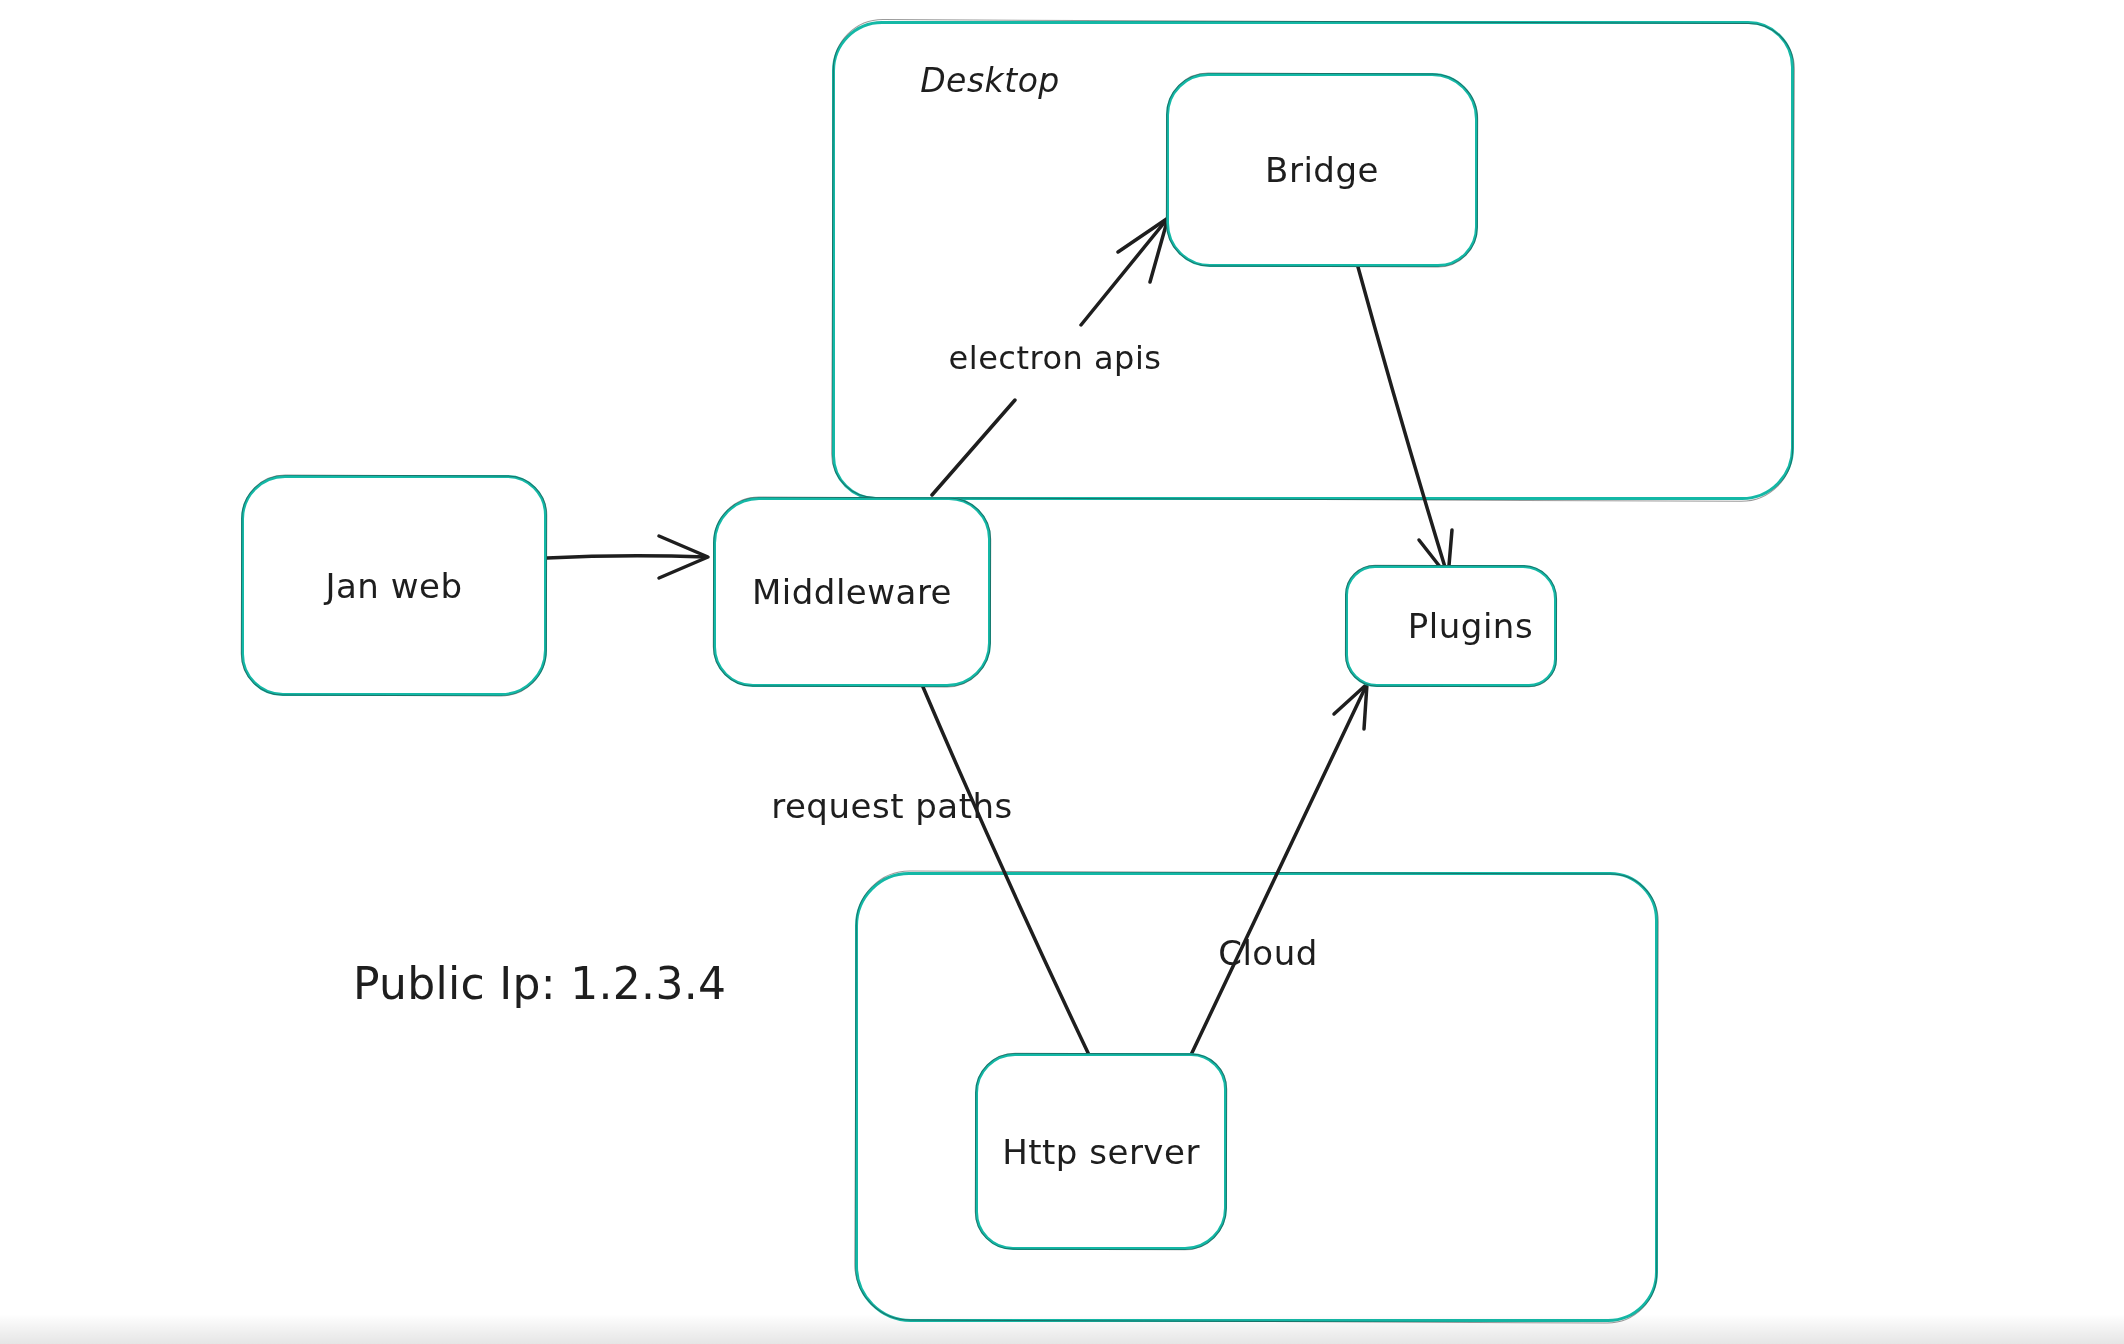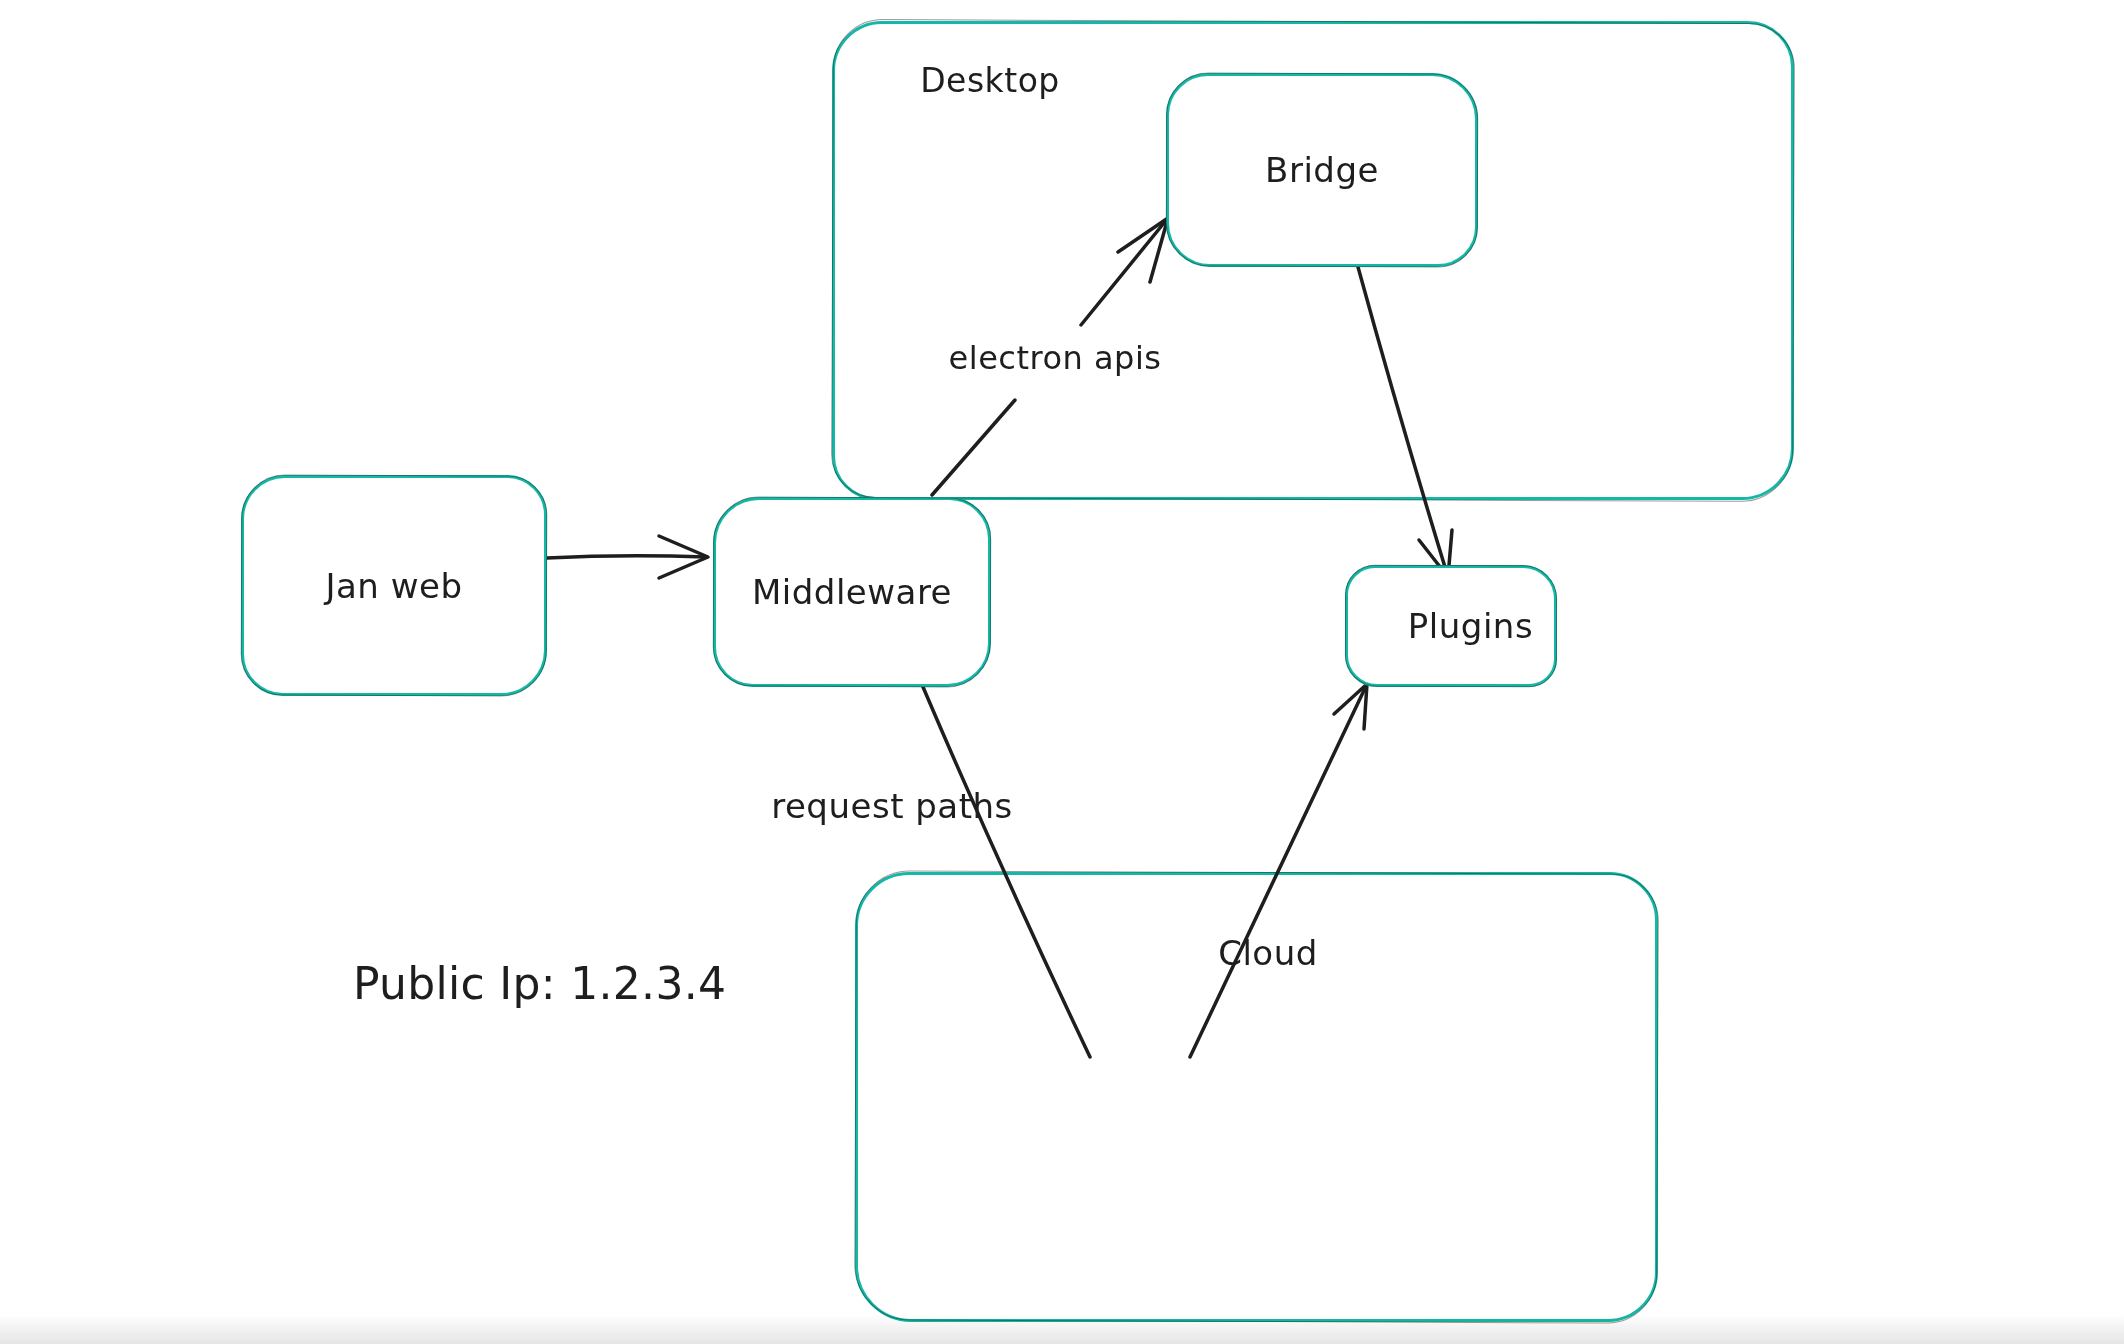--- a/index.html
+++ b/index.html
@@ -81,21 +81,21 @@
 
   
   #c-desktop   { left: 832px;  top: 21px;   width: 962px; height: 479px; border-radius: 50px 46px 52px 44px; }
   #c-cloud     { left: 855px;  top: 872px;  width: 803px; height: 450px; border-radius: 54px 48px 50px 56px; }
   #n-janweb    { left: 241px;  top: 475px;  width: 306px; height: 221px; border-radius: 44px 40px 46px 42px; }
   #n-middleware{ left: 713px;  top: 497px;  width: 278px; height: 190px; border-radius: 46px 42px 44px 40px; }
   #n-bridge    { left: 1166px; top: 73px;   width: 312px; height: 194px; border-radius: 42px 46px 40px 44px; }
   #n-plugins   { left: 1345px; top: 565px;  width: 212px; height: 122px; border-radius: 30px 34px 28px 32px; padding-left: 39px; }
   #n-http      { left: 975px;  top: 1053px; width: 252px; height: 197px; border-radius: 40px 36px 42px 38px; }
 
-  #lbl-desktop      { left: 990px;  top: 80px;  font-size: 33px; }
+  #lbl-desktop      { left: 990px;  top: 80px;  font-size: 33px; font-style: italic; }
   #lbl-cloud        { left: 1268px; top: 953px; font-size: 34px; }
   #lbl-electronapis { left: 1055px; top: 358px; font-size: 32px; }
   #lbl-requestpaths { left: 892px;  top: 806px; font-size: 34px; }
   #ann-publicip     { left: 353px;  top: 958px;  }
   #ann-login        { left: 353px;  top: 1016px; }
 </style>
 </head>
 <body>
 
 <div class="stage">
@@ -135,20 +135,23 @@
   </div>
   <div class="node sketch" id="n-middleware">
     <span class="label">Middleware</span>
   </div>
   <div class="node sketch" id="n-bridge">
     <span class="label">Bridge</span>
   </div>
   <div class="node sketch" id="n-plugins">
     <span class="label">Plugins</span>
   </div>
+  <div class="node sketch" id="n-http">
+    <span class="label">Http server</span>
+  </div>
 
   <div class="floating-label" id="lbl-desktop">Desktop</div>
   <div class="floating-label" id="lbl-cloud">Cloud</div>
 
   <div class="floating-label edge-label-bg" id="lbl-electronapis">electron apis</div>
   <div class="floating-label" id="lbl-requestpaths">request paths</div>
 
   <div class="annotation" id="ann-publicip">Public Ip: 1.2.3.4</div>
 
   <div class="bottom-shadow"></div>

